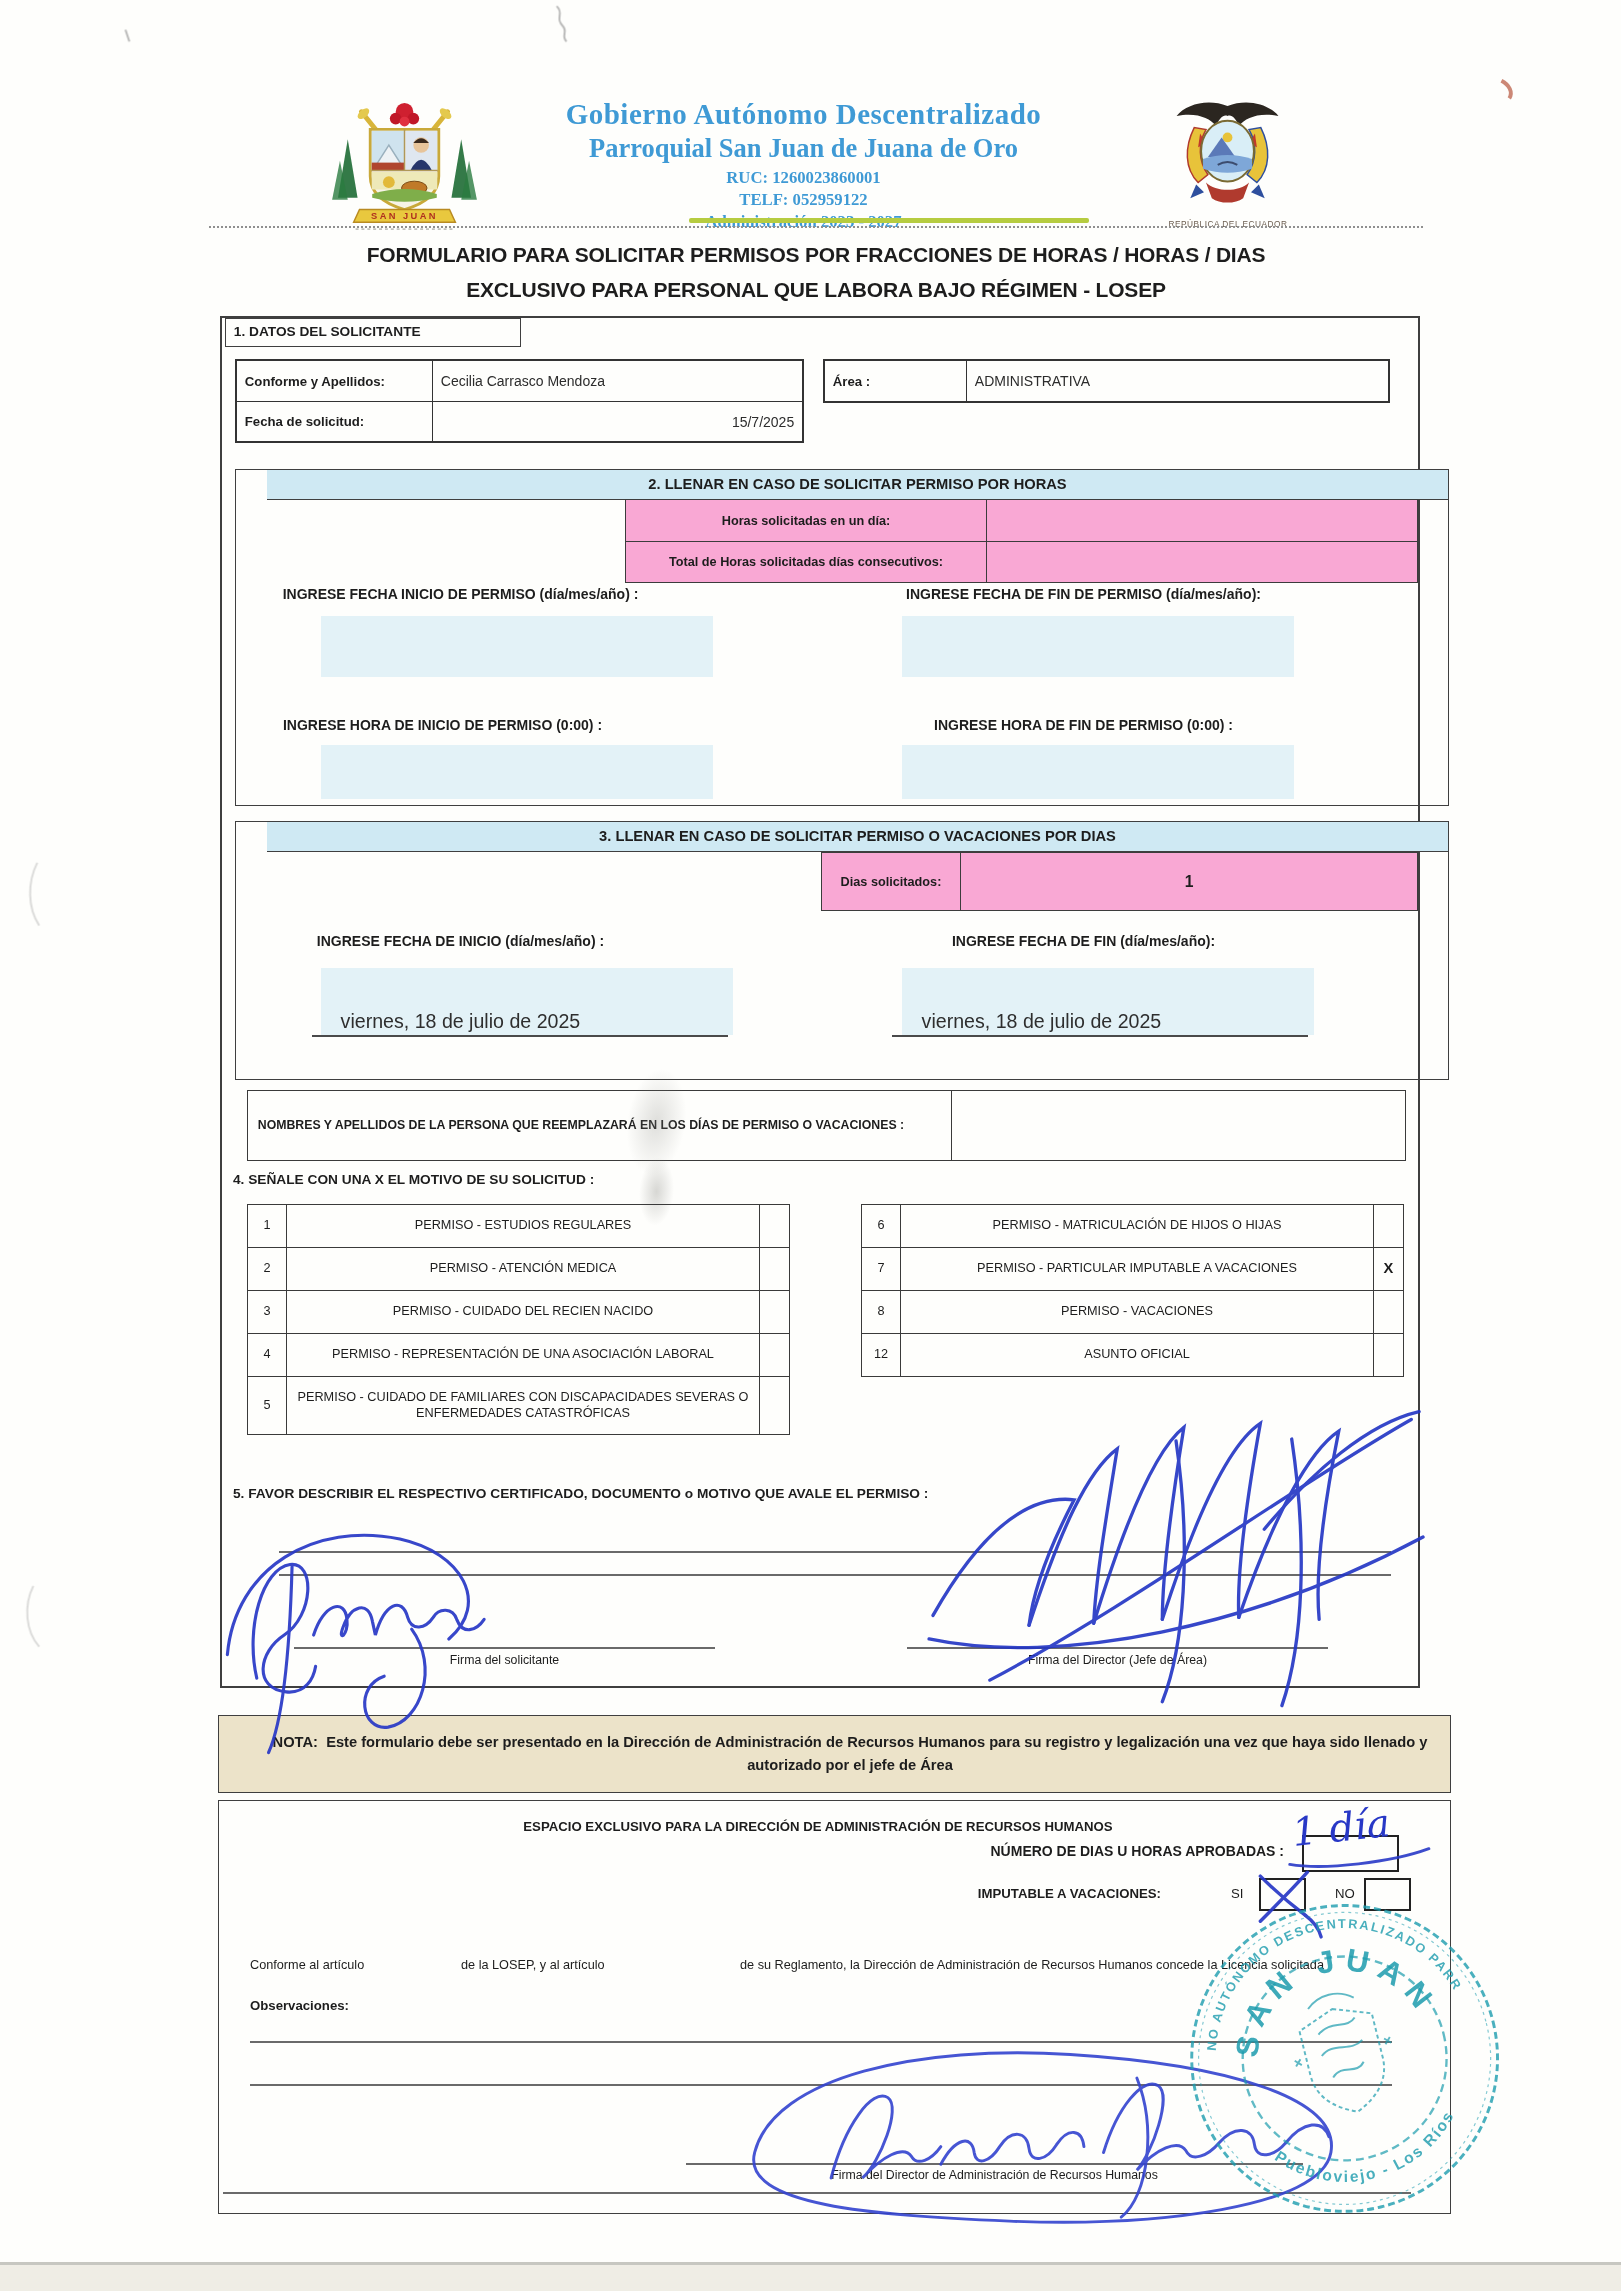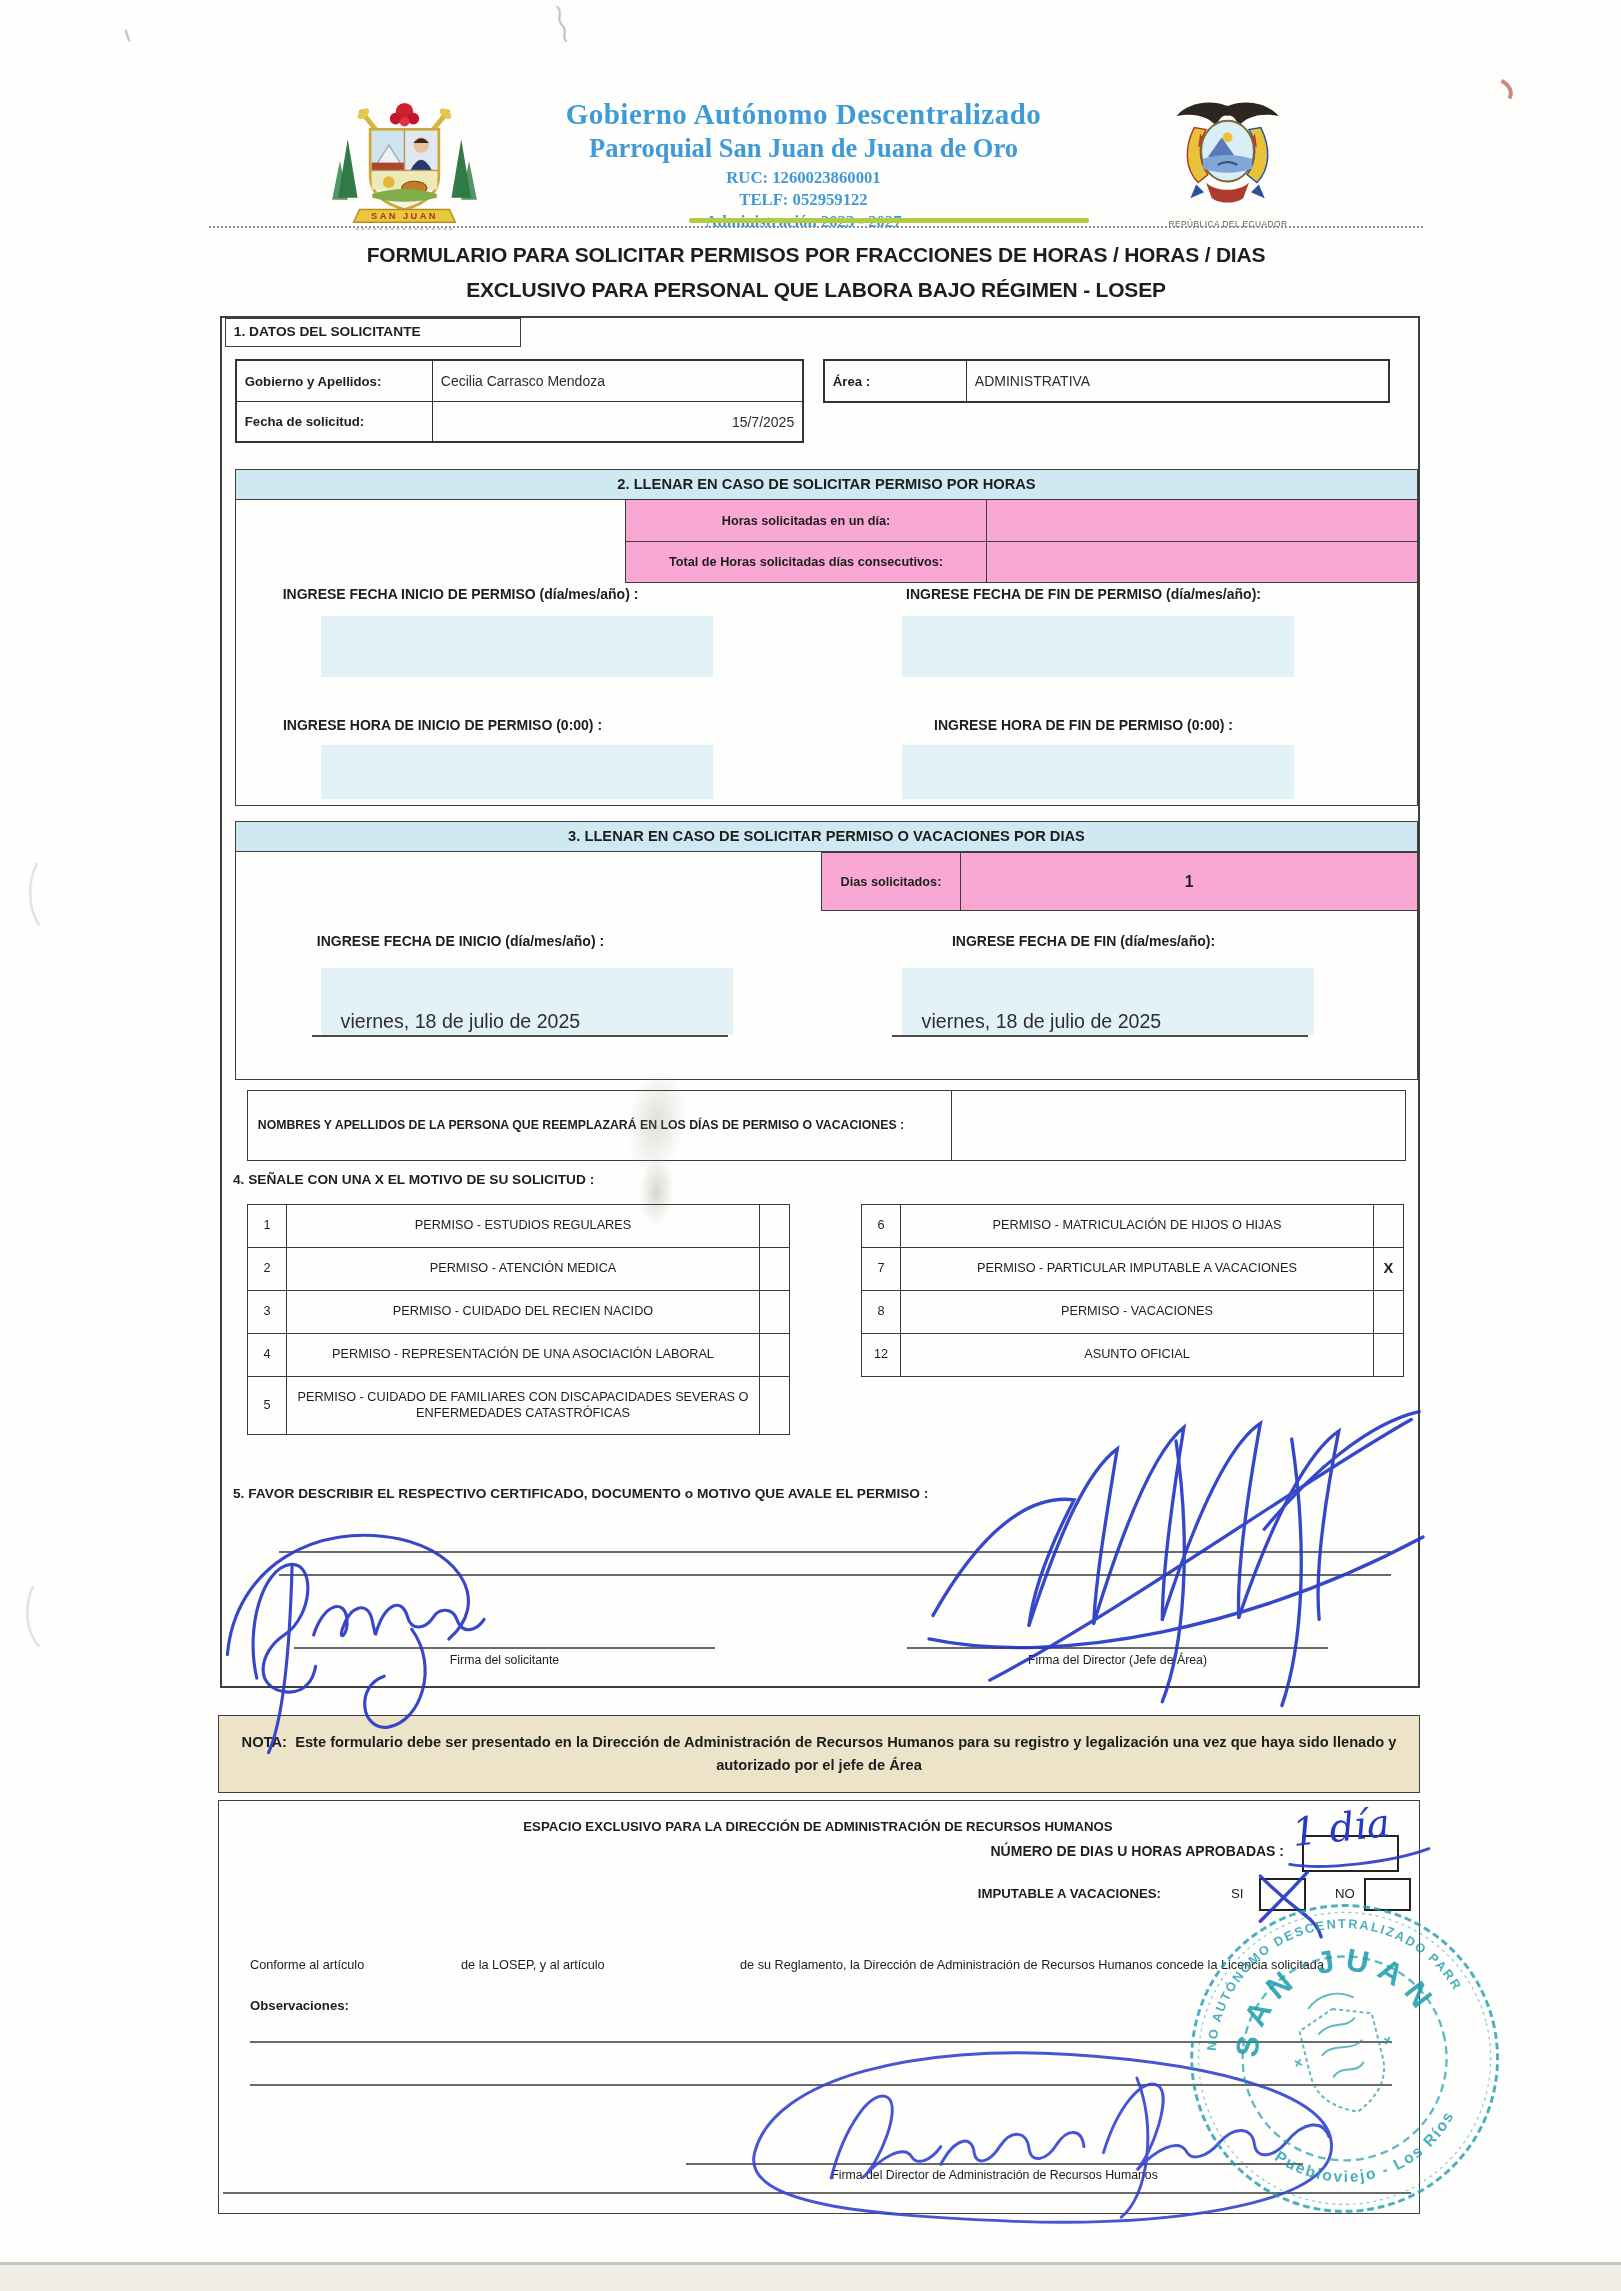--- a/index.html
+++ b/index.html
@@ -5,21 +5,21 @@
   html,body{margin:0;padding:0;background:#d8d8d2;}
   .page{position:relative;width:1621px;height:2292px;background:#fefefc;
         font-family:"Liberation Sans","DejaVu Sans",sans-serif;color:#1d1d1d;overflow:hidden;}
   .abs{position:absolute;}
   .b{font-weight:bold;}
   .ctr{text-align:center;}
   .serifblue{font-family:"Liberation Serif","DejaVu Serif",serif;font-weight:bold;color:#3f9ad5;}
   .rule{position:absolute;background:#4a4a4a;height:2px;}
   .rule-light{position:absolute;background:#6a6a6a;height:1.5px;}
   .box-border{border:2px solid #3f3f3f;}
-  .thinbox{border:1.5px solid #3f3f3f;}
+  .thinbox{border:1.5px solid #3f3f3f;padding-left:31px;}
   .barblue{background:#cfe9f3;}
   .beige{background:#f9a8d4;}
   .inputblue{background:#e3f2f7;}
   
   .ftable{display:grid;border:2px solid #333;}
   .ftable .cell{border-top:1.5px solid #333;display:flex;align-items:center;padding:0 7.8px;}
   .ftable .cell.first{border-top:none;}
   .ftable .lab{border-right:1.5px solid #333;font-weight:bold;font-size:13.2px;}
   .ftable .val{font-size:14px;color:#2c2c2c;}
   
@@ -126,21 +126,21 @@
   <div class="abs ctr" style="left:209px;top:243px;width:1214px;">
     <div class="b" style="font-size:21px;letter-spacing:-0.2px;text-align:center;">FORMULARIO PARA SOLICITAR PERMISOS  POR FRACCIONES DE HORAS / HORAS / DIAS</div>
     <div class="b" style="font-size:21px;letter-spacing:-0.2px;margin-top:10.8px;">EXCLUSIVO PARA PERSONAL QUE LABORA BAJO RÉGIMEN - LOSEP</div>
   </div>
 
   <div class="abs box-border" style="left:220px;top:316px;width:1196px;height:1368px;"></div>
 
   <div class="abs thinbox" style="left:225px;top:318px;width:286px;height:26.5px;line-height:26.5px;padding-left:7.8px;font-size:13.7px;font-weight:bold;">1. DATOS DEL SOLICITANTE</div>
 
   <div class="abs ftable" style="left:235px;top:359px;width:565px;grid-template-columns:196px 1fr;grid-template-rows:40px 40px;">
-    <div class="cell first lab">Gobierno y Apellidos:</div>
+    <div class="cell first lab">Conforme y Apellidos:</div>
     <div class="cell first val">Cecilia Carrasco Mendoza</div>
     <div class="cell lab">Fecha de solicitud:</div>
     <div class="cell val" style="justify-content:flex-end;">15/7/2025</div>
   </div>
 
   <div class="abs ftable" style="left:823px;top:359px;width:563px;grid-template-columns:142px 1fr;grid-template-rows:40px;">
     <div class="cell first lab">Área :</div>
     <div class="cell first val">ADMINISTRATIVA</div>
   </div>
 

